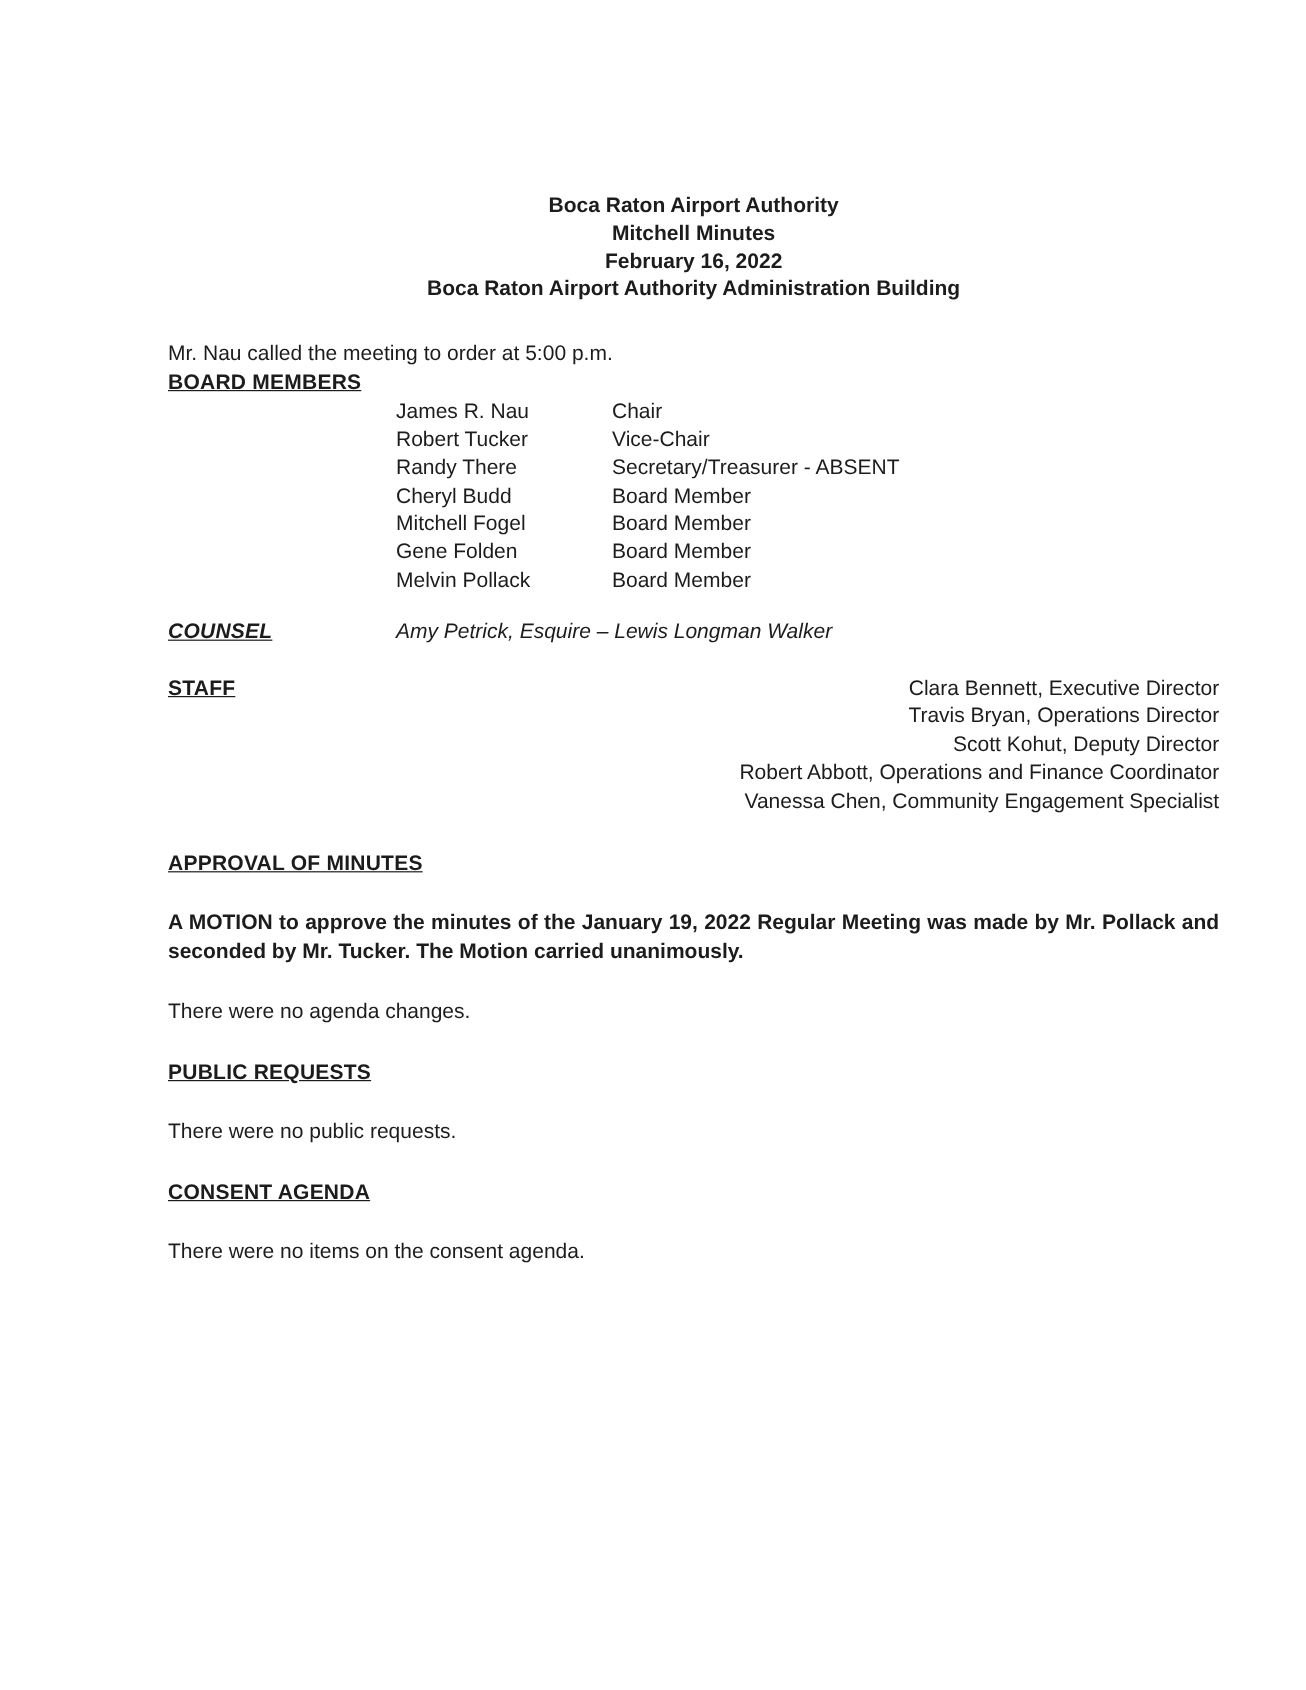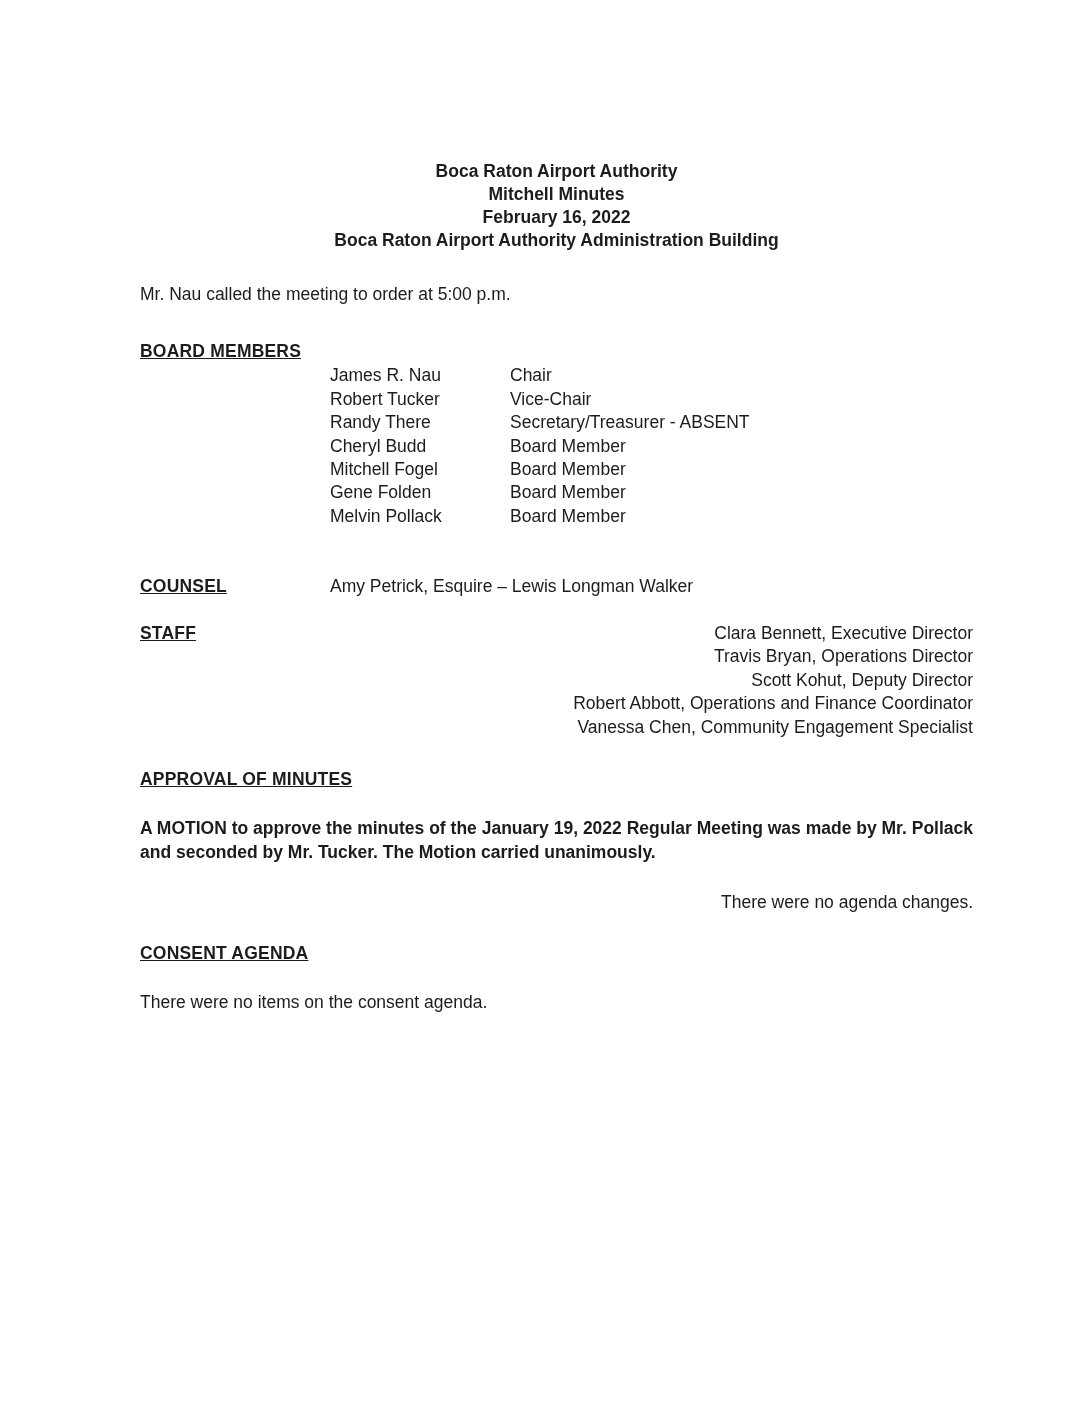--- a/index.html
+++ b/index.html
@@ -6,57 +6,58 @@
     margin: 0;
     padding: 0;
     background: #ffffff;
   }
   .page {
     position: relative;
     width: 1088px;
     height: 1408px;
     background: #ffffff;
     box-sizing: border-box;
-    padding: 160px 115px 0 140px;
+    padding: 160px 72px 0 140px;
     font-family: "Liberation Sans", "DejaVu Sans", sans-serif;
     color: #1c1c1c;
     font-size: 17.5px;
     line-height: 1.34;
     overflow: hidden;
   }
   .title-block {
     text-align: center;
     font-weight: bold;
     line-height: 1.32;
   }
   .title-line { display: block; }
   .opening-line {
     margin-top: 31px;
   }
   .section-heading {
     font-weight: bold;
     text-decoration: underline;
     letter-spacing: 0.2px;
   }
-  .board-section { margin-top: 33px; }
+  .board-section { }
   .member-table {
     margin-top: 1px;
   }
   .member-row {
     display: flex;
   }
   .member-name {
     width: 180px;
     margin-left: 190px;
     flex: 0 0 auto;
   }
   .member-role { flex: 1; }
   .counsel-section {
-    margin-top: 47px;
+    margin-top: 20px;
     display: flex;
+    font-style: italic;
   }
   .label-col {
     width: 190px;
     flex: 0 0 auto;
   }
   .counsel-text { flex: 1; }
   .staff-section {
     margin-top: 23px;
     display: flex;
   }
@@ -136,22 +137,26 @@
       <span class="staff-row">Vanessa Chen, Community Engagement Specialist</span>
     </div>
   </div>
 
   <div class="minutes-section">
     <div class="section-heading">APPROVAL OF MINUTES</div>
     <p class="motion-paragraph" style="margin-bottom:0;">A MOTION to approve the minutes of the January 19, 2022 Regular Meeting was made by Mr. Pollack and seconded by Mr. Tucker.  The Motion carried unanimously.</p>
   </div>
 
   <div class="sub-section">
-    <p class="section-body" style="margin-bottom:16px;text-align:right;">There were no agenda changes.</p>
+    <p class="section-body" style="margin-bottom:16px;">There were no agenda changes.</p>
   </div>
 
+  <div class="sub-section">
+    <div class="section-heading">PUBLIC REQUESTS</div>
+    <p class="section-body" style="margin-bottom:0;">There were no public requests.</p>
+  </div>
 
   <div class="sub-section">
     <div class="section-heading">CONSENT AGENDA</div>
     <p class="section-body" style="margin-bottom:0;">There were no items on the consent agenda.</p>
   </div>
 
 </div>
 
 </body></html>

